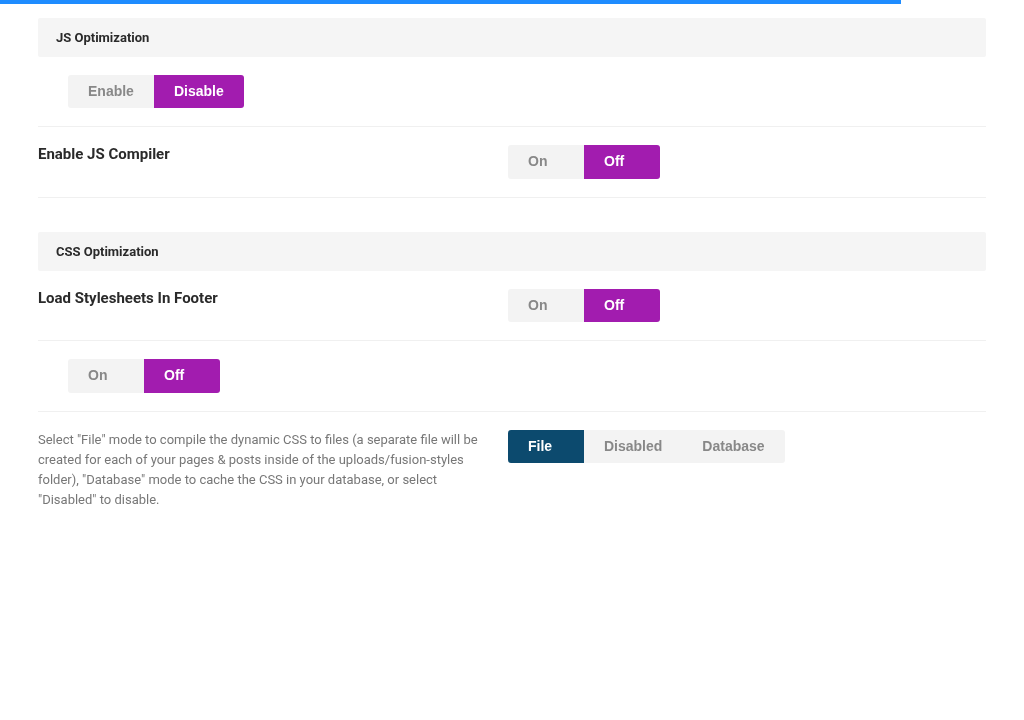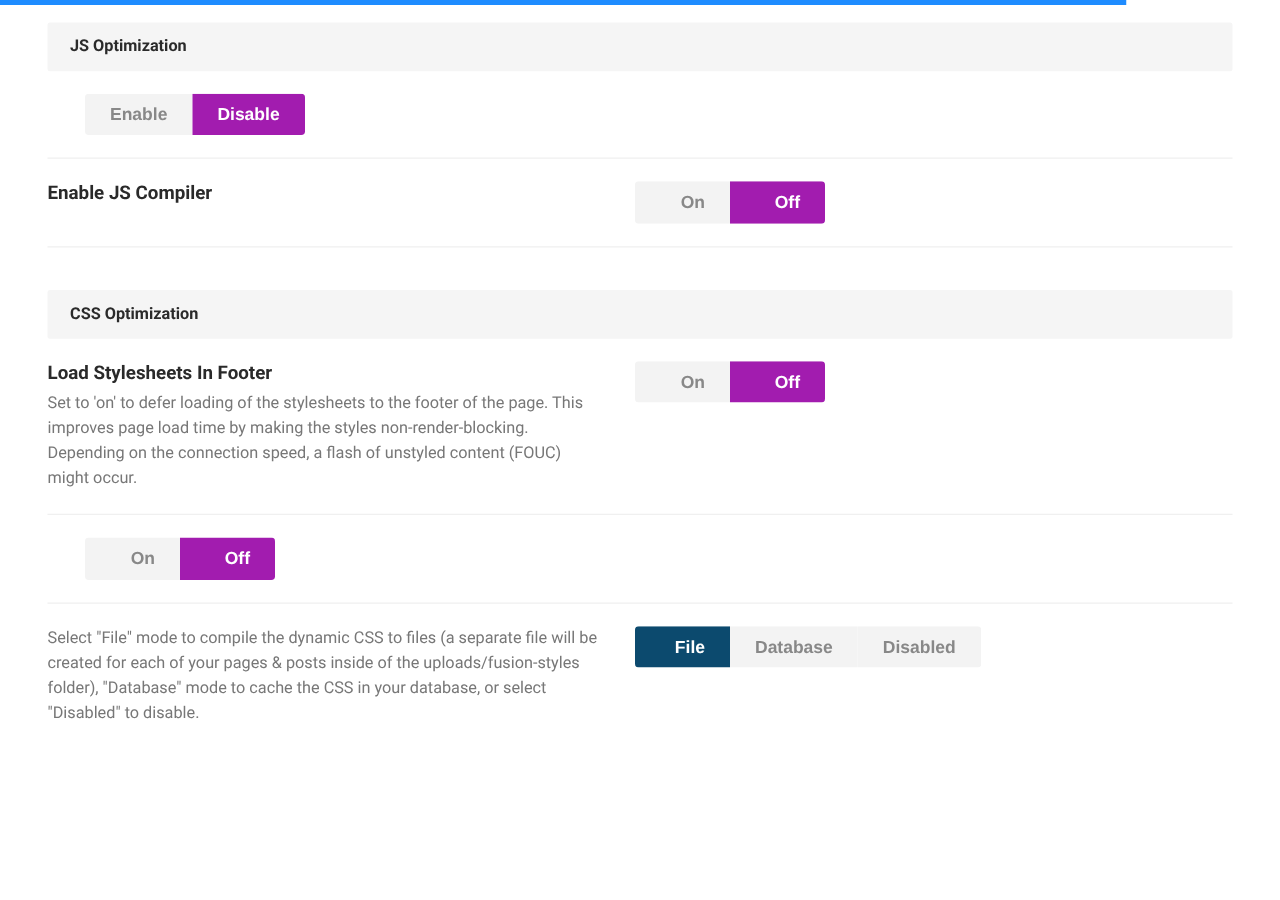--- a/index.html
+++ b/index.html
@@ -63,21 +63,21 @@
   }
   .btngroup {
     display: inline-flex;
     border-radius: 3px;
     overflow: hidden;
   }
   .btn {
     padding: 9px 20px;
     font-size: 14px;
     font-weight: 700;
-    text-align: right;
+    text-align: left;
     cursor: pointer;
     border: none;
     min-width: 76px;
     line-height: 1.1;
   }
   .btn-off {
     background: #f3f3f3;
     color: #888;
   }
   .btn-on-dark {
@@ -124,21 +124,20 @@
 
   <div class="section-gap"></div>
 
   <div class="section-header">
     <h2>CSS Optimization</h2>
   </div>
 
   <div class="setting-row">
     <div class="setting-left">
       <div class="setting-title">Load Stylesheets In Footer</div>
-      <div class="setting-desc">Set to 'on' to defer loading of the stylesheets to the footer of the page. This improves page load time by making the styles non-render-blocking. Depending on the connection speed, a flash of unstyled content (FOUC) might occur.</div>
     </div>
     <div class="setting-right">
       <div class="btngroup">
         <button class="btn btn-off">On</button>
         <button class="btn btn-on-dark">Off</button>
       </div>
     </div>
   </div>
 
   <div class="setting-row">
@@ -150,19 +149,19 @@
     </div>
   </div>
 
   <div class="setting-row" style="border-bottom:none;">
     <div class="setting-left">
       <div class="setting-desc">Select "File" mode to compile the dynamic CSS to files (a separate file will be created for each of your pages &amp; posts inside of the uploads/fusion-styles folder), "Database" mode to cache the CSS in your database, or select "Disabled" to disable.</div>
     </div>
     <div class="setting-right">
       <div class="btngroup">
         <button class="btn btn-on-blue">File</button>
+        <button class="btn btn-off">Disabled</button>
         <button class="btn btn-off">Database</button>
-        <button class="btn btn-off">Disabled</button>
       </div>
     </div>
   </div>
 
 </div>
 
 </body></html>

